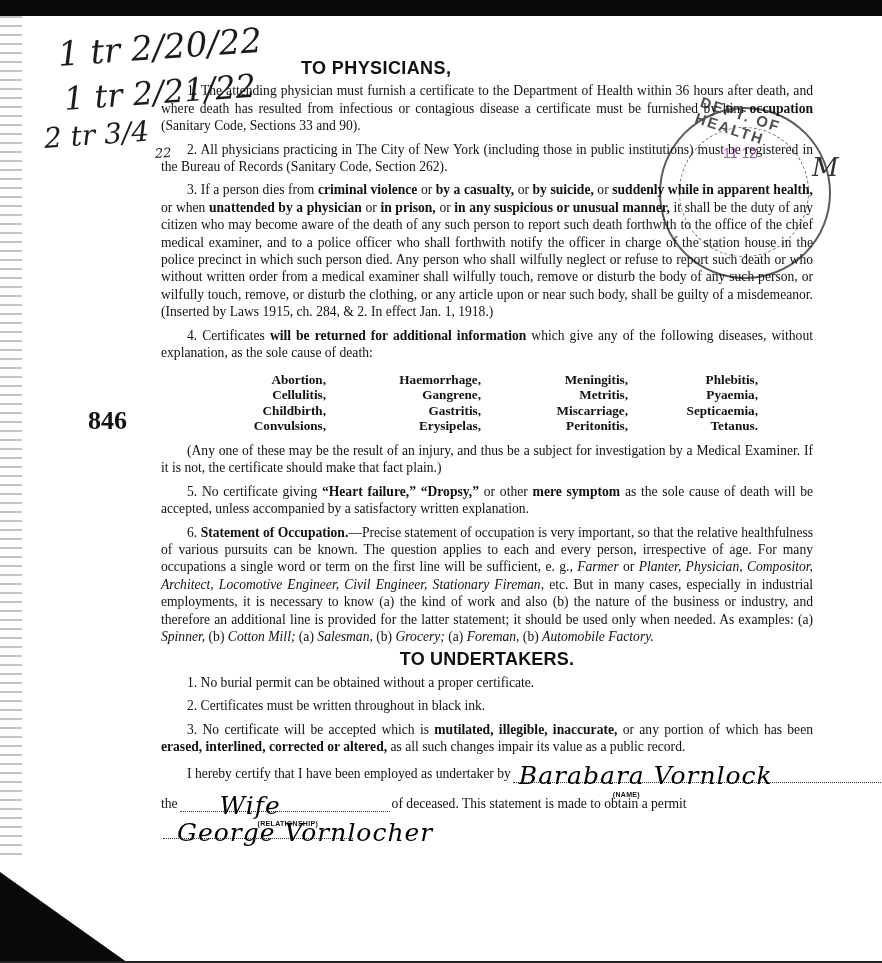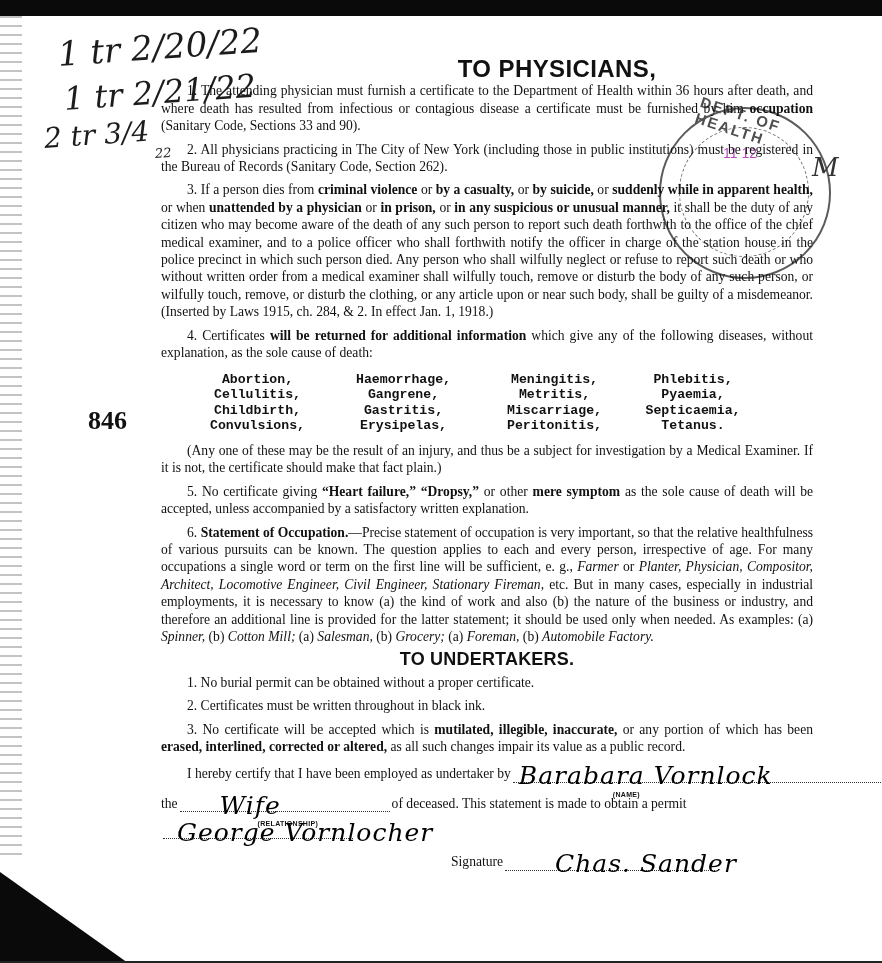--- a/index.html
+++ b/index.html
@@ -25,35 +25,35 @@
   .bottom-line {
     position: absolute; left: 0; bottom: 0; width: 882px; height: 2px; background: #222;
   }
   .page {
     position: absolute; left: 161px; top: 60px; width: 652px;
     font-family: "Liberation Serif", "DejaVu Serif", serif;
     font-size: 13.6px; line-height: 17.4px; text-align: justify;
   }
   h1 {
     font-family: "Liberation Sans", "DejaVu Sans", sans-serif;
-    font-weight: bold; font-size: 24px; letter-spacing: 0.4px;
-    text-align: center; margin: 0 0 5px 0; padding-left: 140px;
+    font-weight: bold; font-size: 18px; letter-spacing: 0.4px;
+    text-align: left; margin: 0 0 5px 0; padding-left: 140px;
   }
   h2 {
     font-family: "Liberation Sans", "DejaVu Sans", sans-serif;
     font-weight: bold; font-size: 18px; letter-spacing: 0.2px;
     text-align: center; margin: 3px 0 5px 0;
   }
   p { margin: 0 0 6px 0; text-indent: 26px; }
   b { font-weight: bold; }
   i { font-style: italic; }
   .diseases {
     display: grid; grid-template-columns: 137px 155px 147px 130px;
     font-weight: bold; font-size: 13.2px; line-height: 15.6px;
-    margin: 10px 0 8px 28px; text-align: center; font-family: Liberation Mono, monospace;
+    margin: 10px 0 8px 28px; text-align: right;
   }
   .form-line { display: flex; align-items: flex-end; margin: 0 0 8px 0; white-space: nowrap; position: relative; }
   .dots { flex: 1; border-bottom: 1.5px dotted #333; height: 12px; margin: 0 2px; position: relative; }
   .field-hw {
     position: absolute; bottom: -3px;
     font-family: "DejaVu Serif", serif; font-style: italic;
     font-size: 25px; color: #000000; letter-spacing: 1px;
   }
   .caption {
     position: absolute; font-family: "Liberation Sans", sans-serif;
@@ -168,19 +168,13 @@
     </span>
     <span>of deceased. This statement is made to obtain a permit</span>
   </div>
 
   <div class="form-line" style="margin-top:14px;">
     <span class="dots" style="flex:0 0 190px;">
       <span class="field-hw" style="left:14px;">George Vornlocher</span>
     </span>
   </div>
 
-  <div class="form-line" style="margin-top:14px;padding-left:290px;">
-    <span>Signature</span>
-    <span class="dots" style="flex:0 0 210px;">
-      <span class="field-hw" style="left:50px;">Chas. Sander</span>
-    </span>
-  </div>
 </div>
 
 </body></html>

